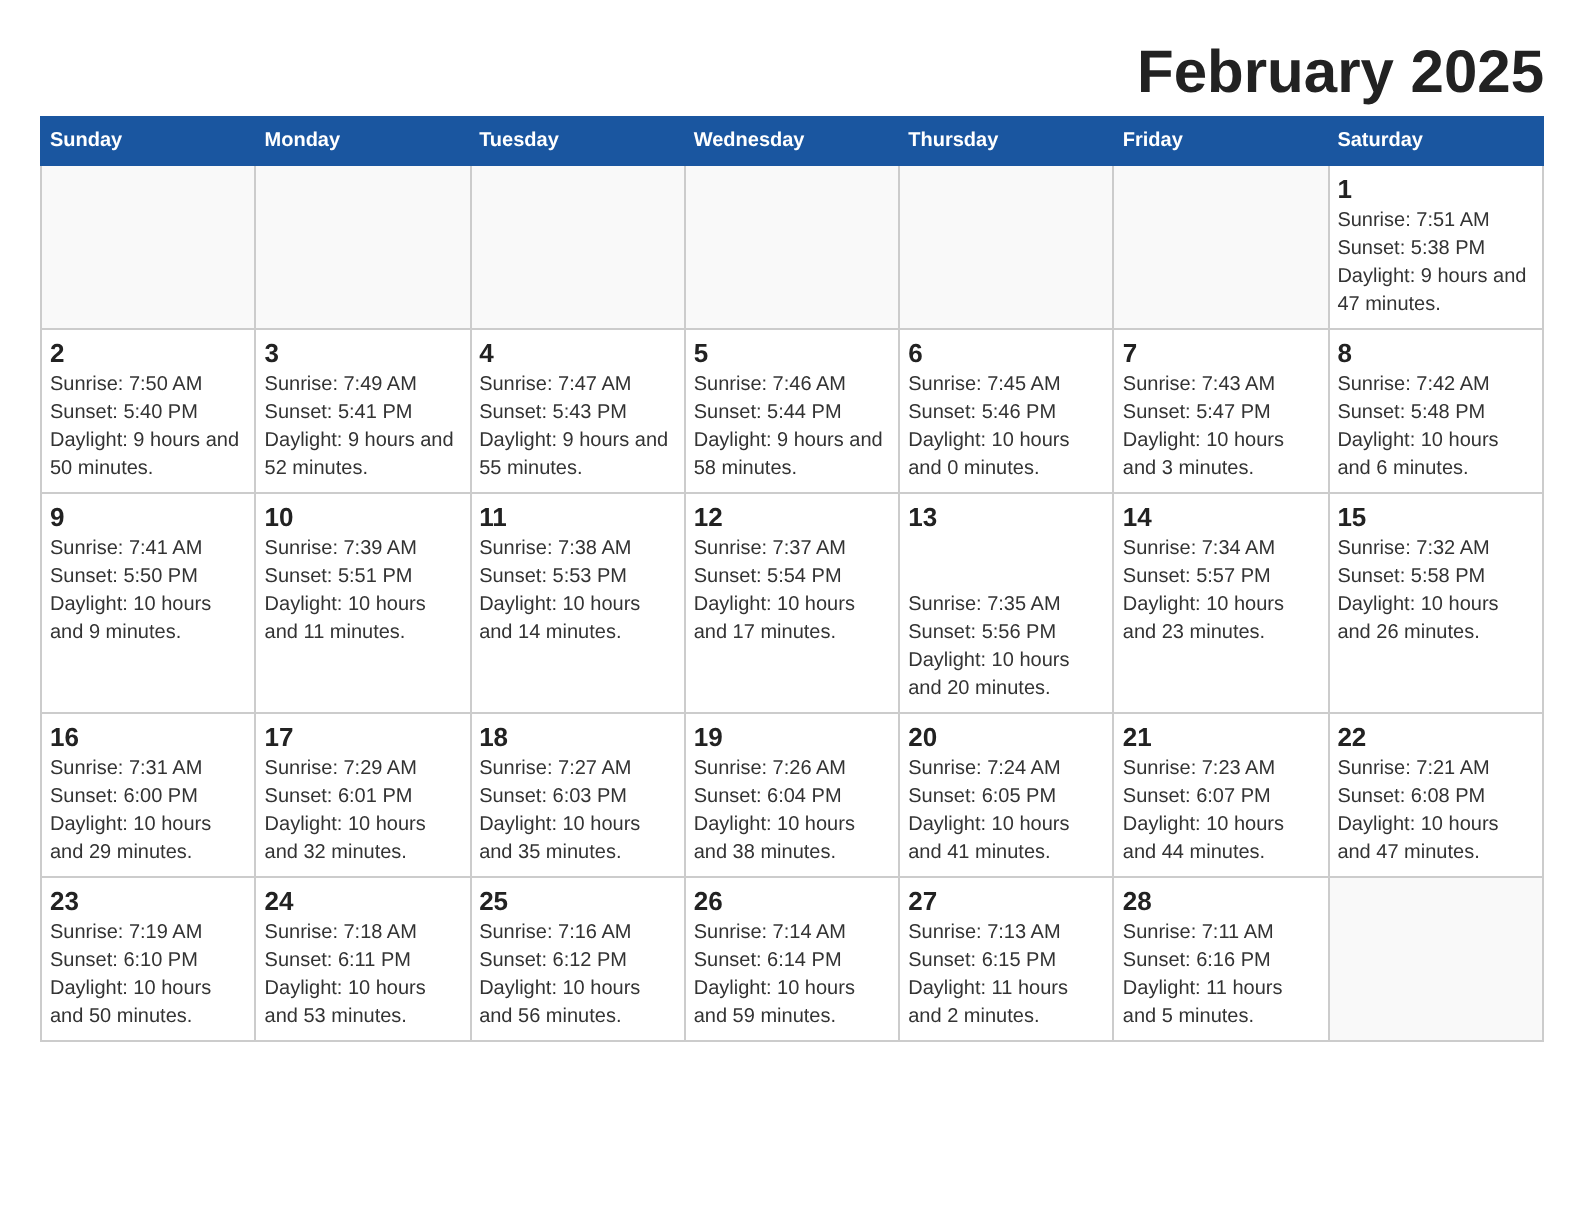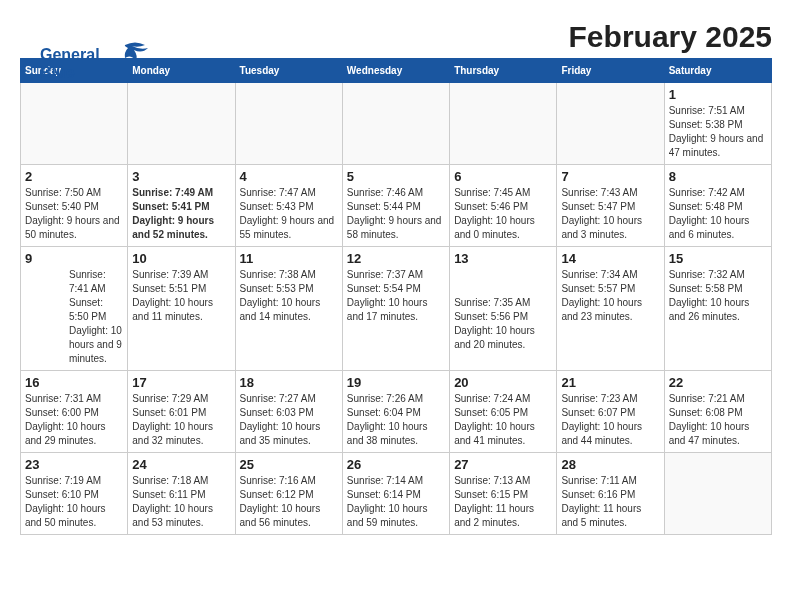--- a/index.html
+++ b/index.html
@@ -65,30 +65,20 @@
     }
     .empty-cell {
       background: #f9f9f9;
     }
   </style>
 </head>
 <body>
 
 <div style="position:relative;">
 
-  <div class="logo-area">
-    <svg width="110" height="45" viewBox="0 0 110 45">
-
-      <text x="0" y="20" font-family="Arial" font-size="16" font-weight="bold" fill="#1a56a0">General</text>
-
-      <path d="M85,5 Q95,0 105,5 Q98,8 92,6 Q100,10 108,8 Q102,14 94,10 Q98,16 96,20 Q90,14 85,18 Q84,12 88,8 Q84,6 85,5Z" fill="#1a56a0"></path>
-
-      <text x="0" y="38" font-family="Arial" font-size="16" font-weight="bold" fill="#1a56a0">Blue</text>
-    </svg>
-  </div>
 
   <div class="header">
     <div class="title">February 2025</div>
   </div>
 
   <table class="calendar-table">
     <thead>
       <tr>
       <th>Sunday</th>
           <th>Monday</th>
@@ -116,21 +106,21 @@
         </tr>
         <tr>
           <td>
             <span class="day-num">2</span>
             <div class="day-info" style="white-space: pre-line;">Sunrise: 7:50 AM
 Sunset: 5:40 PM
 Daylight: 9 hours and 50 minutes.</div>
           </td>
           <td>
             <span class="day-num">3</span>
-            <div class="day-info" style="white-space: pre-line; font-weight: bold;">Sunrise: 7:49 AM
+            <div class="day-info" style="white-space: pre-line;">Sunrise: 7:49 AM
 Sunset: 5:41 PM
 Daylight: 9 hours and 52 minutes.</div>
           </td>
           <td>
             <span class="day-num">4</span>
             <div class="day-info" style="white-space: pre-line;">Sunrise: 7:47 AM
 Sunset: 5:43 PM
 Daylight: 9 hours and 55 minutes.</div>
           </td>
           <td>
@@ -154,21 +144,21 @@
           <td>
             <span class="day-num">8</span>
             <div class="day-info" style="white-space: pre-line;">Sunrise: 7:42 AM
 Sunset: 5:48 PM
 Daylight: 10 hours and 6 minutes.</div>
           </td>
         </tr>
         <tr>
           <td>
             <span class="day-num">9</span>
-            <div class="day-info" style="white-space: pre-line; margin-left: 44px;">Sunrise: 7:41 AM
+            <div class="day-info" style="white-space: pre-line;">Sunrise: 7:41 AM
 Sunset: 5:50 PM
 Daylight: 10 hours and 9 minutes.</div>
           </td>
           <td>
             <span class="day-num">10</span>
             <div class="day-info" style="white-space: pre-line;">Sunrise: 7:39 AM
 Sunset: 5:51 PM
 Daylight: 10 hours and 11 minutes.</div>
           </td>
           <td>

